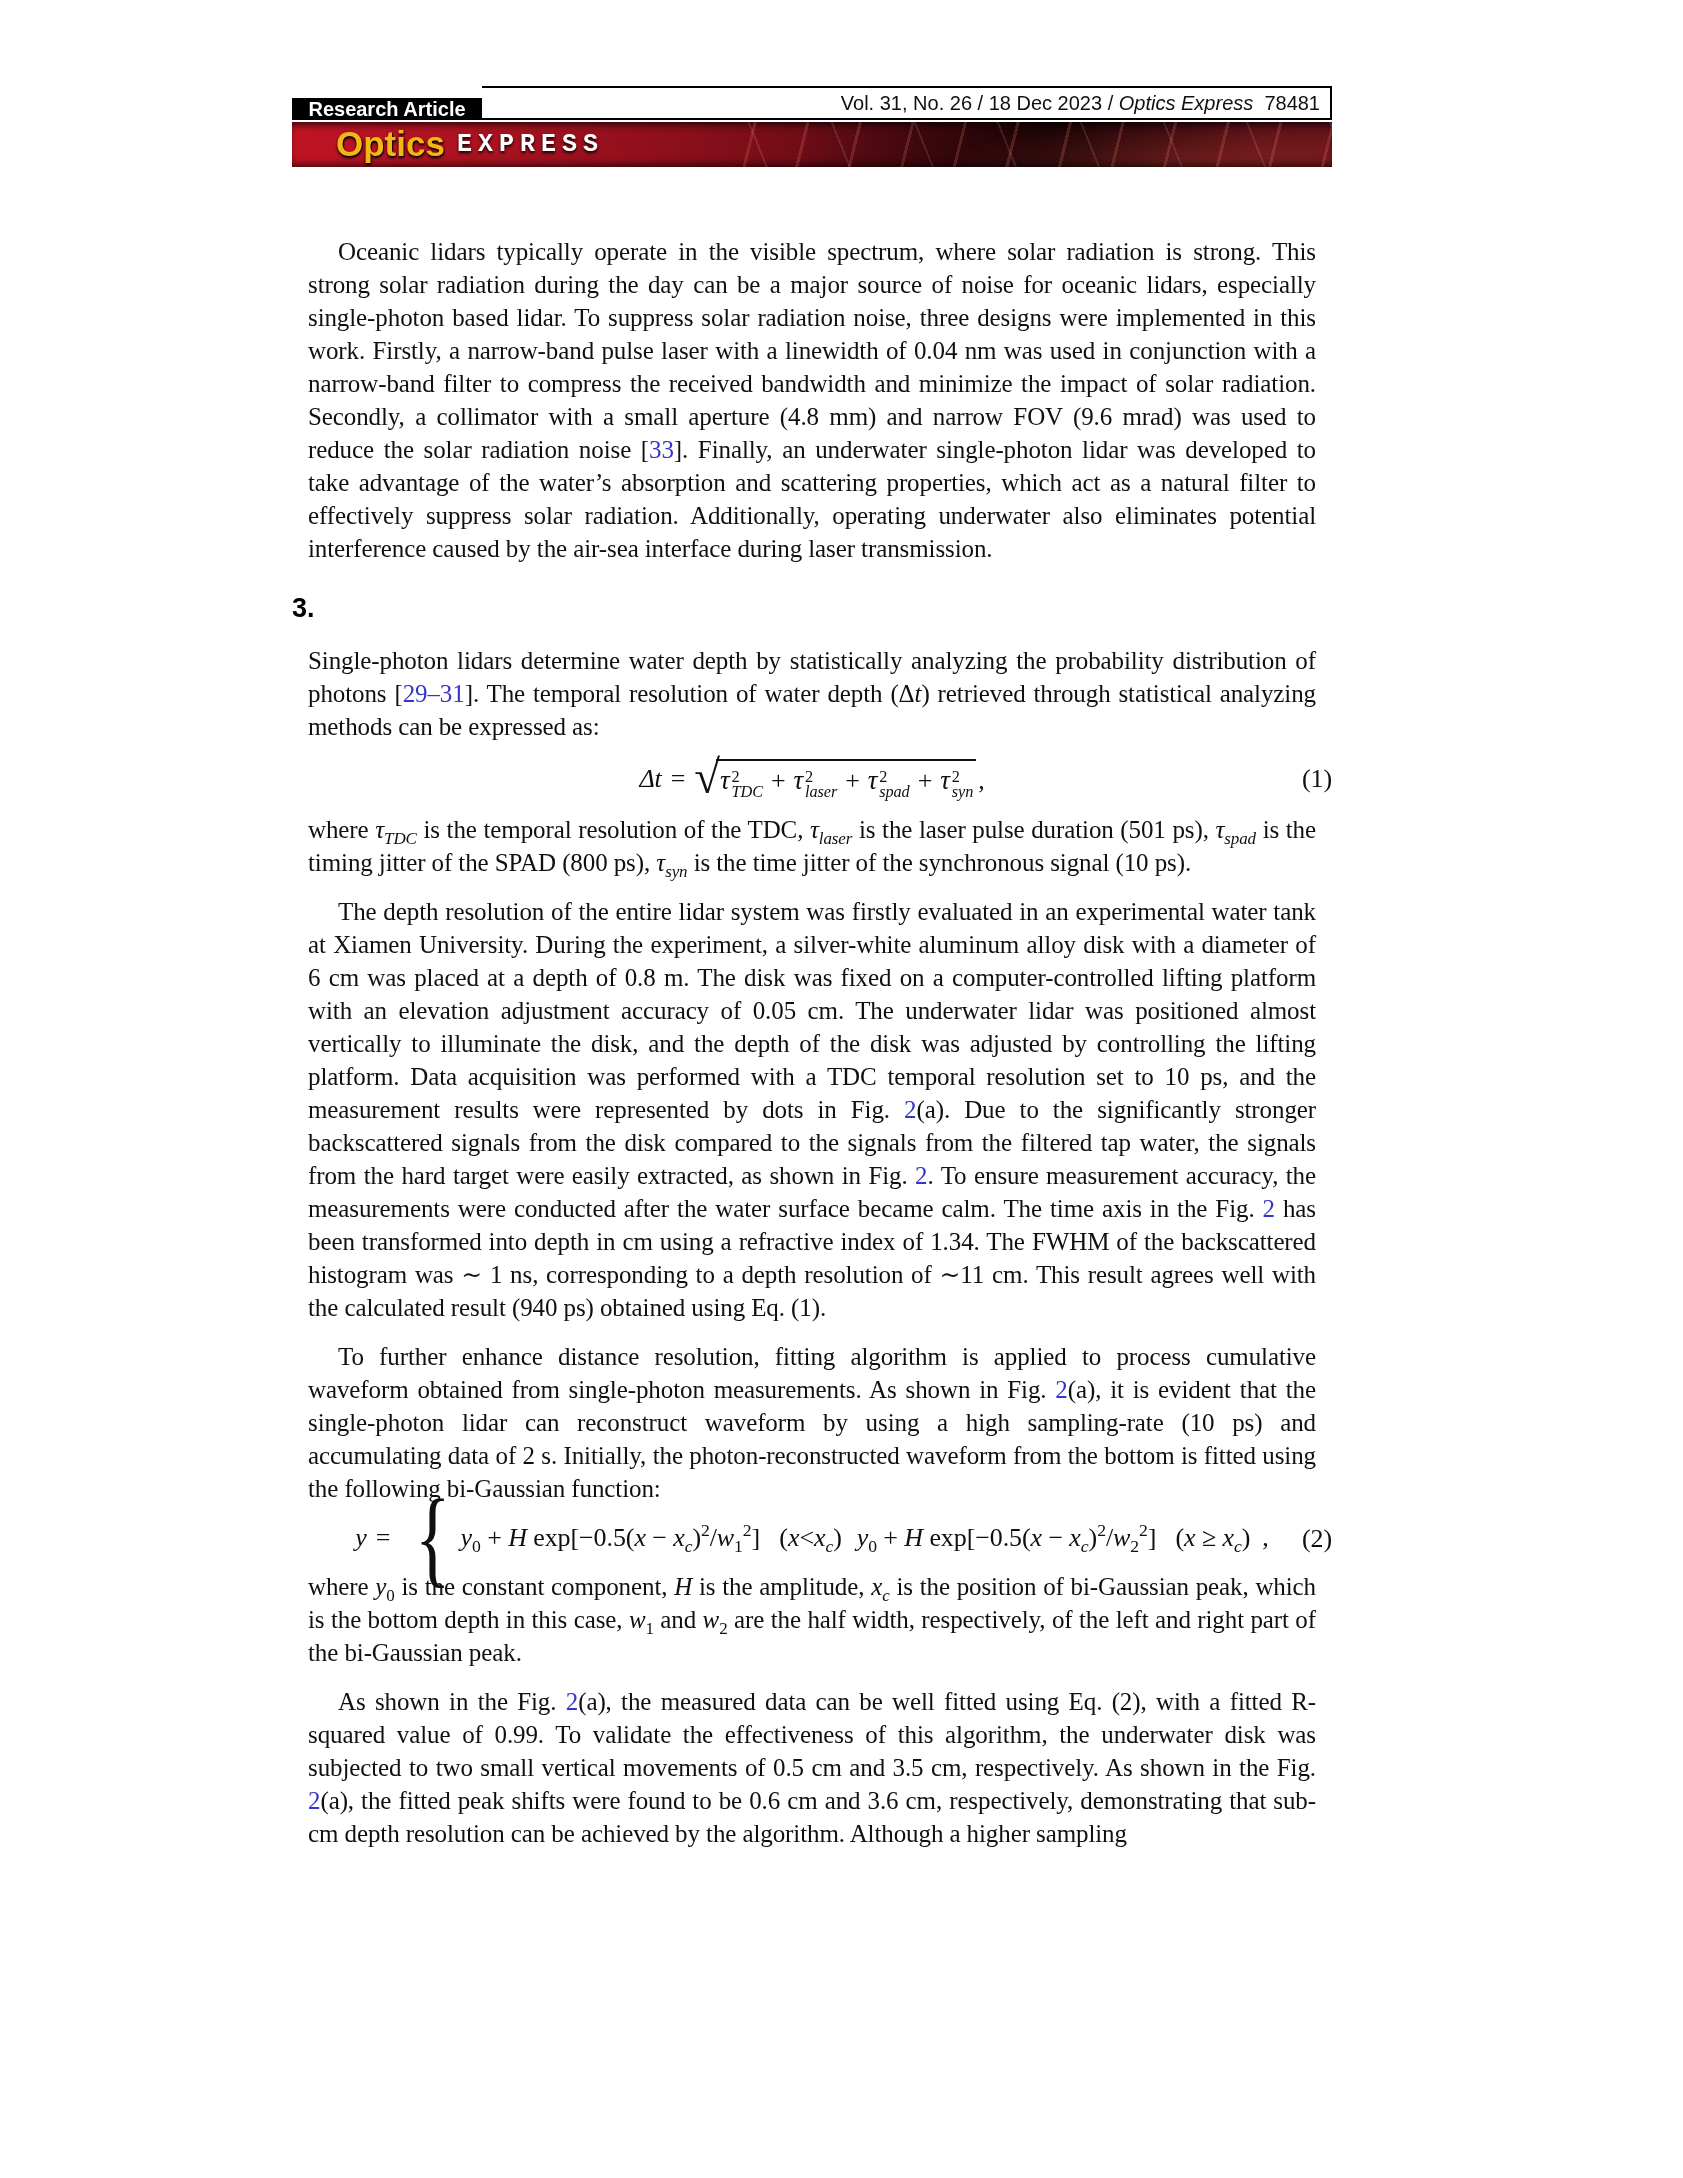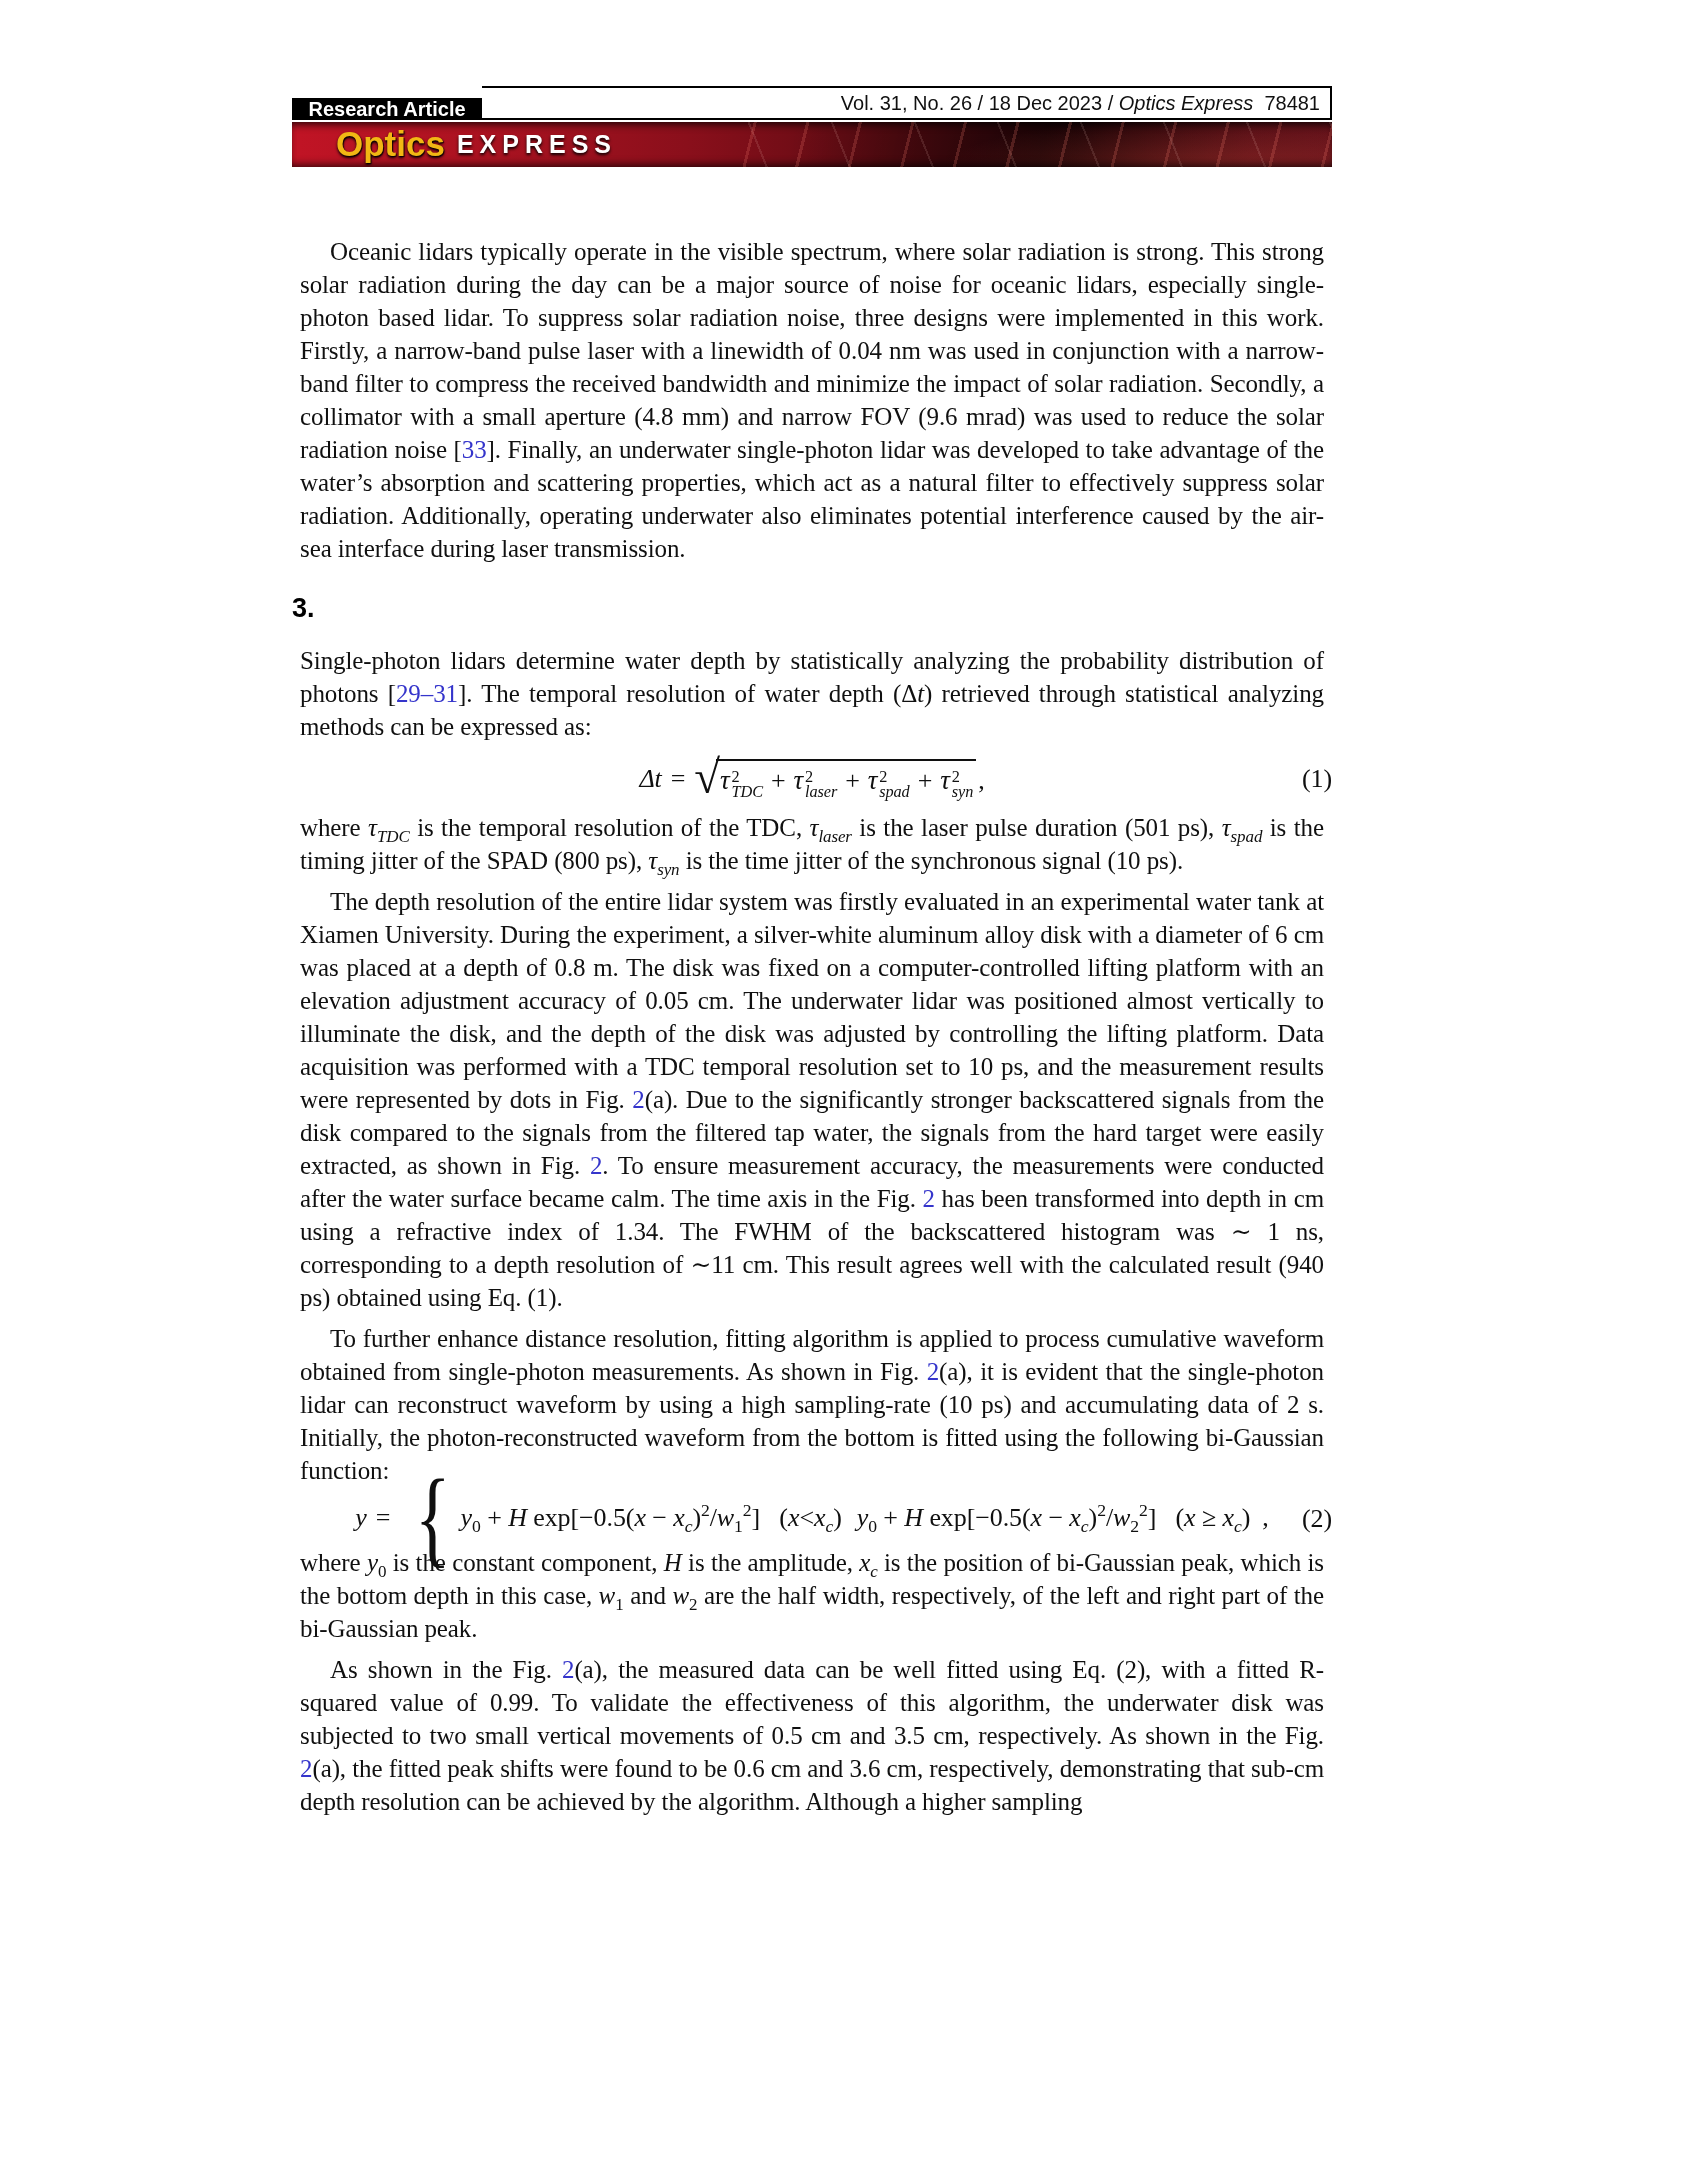--- a/index.html
+++ b/index.html
@@ -42,28 +42,28 @@
       repeating-linear-gradient(104deg, transparent 0 24px, rgba(255,130,115,0.20) 24px 27px, transparent 27px 51px),
       repeating-linear-gradient(68deg, transparent 0 34px, rgba(255,210,200,0.12) 34px 36px, transparent 36px 77px);
   }
   .brandrow { position:relative; z-index:2; display:flex; align-items:baseline; height:100%; padding-left:44px; }
   .brand-optics {
     font-family:"Liberation Sans", "DejaVu Sans", sans-serif; font-weight:bold;
     font-size:35px; color:#f2b714; align-self:center; margin-top:-2px;
     text-shadow: 0 2px 3px rgba(0,0,0,0.95), 1px 1px 1px rgba(0,0,0,0.8);
   }
   .brand-express {
-    font-family:Liberation Sans, sans-serif; font-weight:bold;
+    font-family:Liberation Mono, monospace; font-weight:bold;
     font-size:25px; color:#ffffff; letter-spacing:6px; margin-left:12px; align-self:center;
     text-shadow: 0 2px 3px rgba(0,0,0,0.95);
   }
 
   
   .bodytext { margin-top:68px; font-size:25px; line-height:33px; text-align:justify; letter-spacing:-0.1px; }
-  .bodytext p { margin:8px; }
+  .bodytext p { margin:16px; }
   p.indent { text-indent:30px; }
   .lnk { color:#3535cb; }
   .it  { font-style:italic; }
   .sub   { vertical-align:sub;   font-size:68%; line-height:0; }
   .subit { vertical-align:sub;   font-size:68%; line-height:0; font-style:italic; }
   .sup   { vertical-align:super; font-size:68%; line-height:0; }
 
   
   .heading {
     display:flex; margin:27px 0 19px 0;

